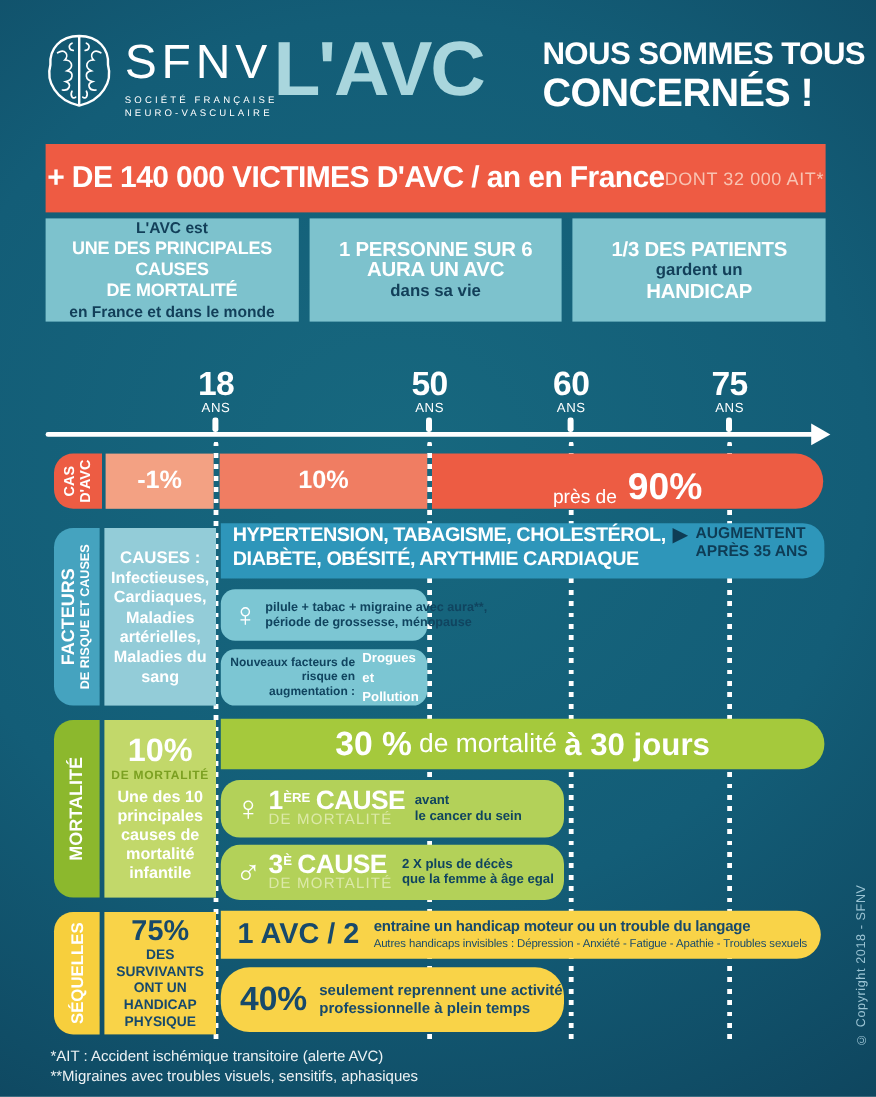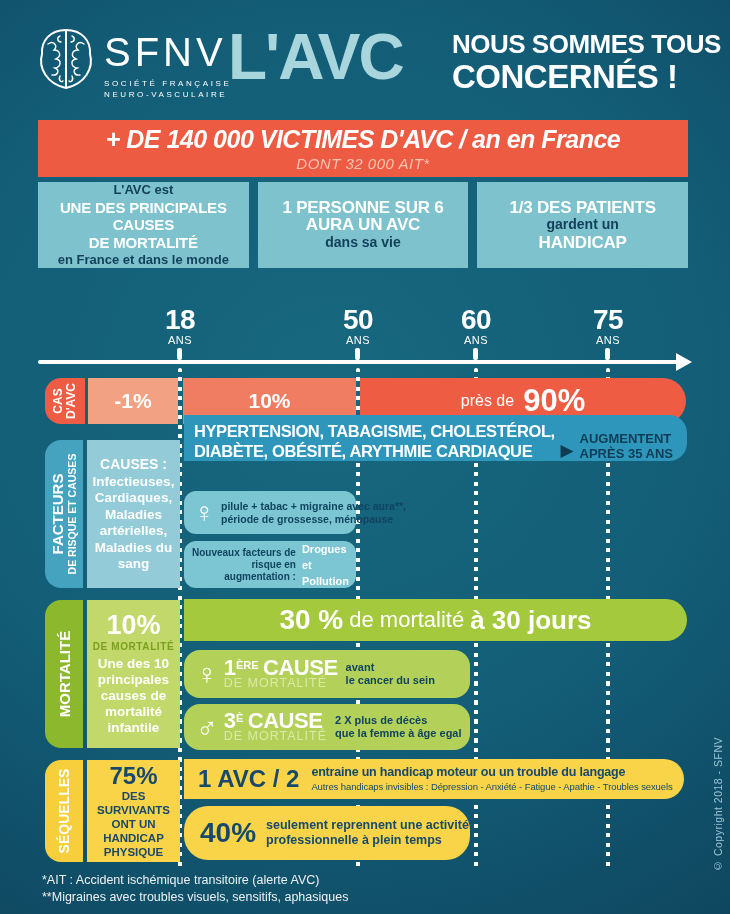--- a/index.html
+++ b/index.html
@@ -10,21 +10,21 @@
 
   
   .logo-name{font-size:40px;color:#fff;letter-spacing:4px;font-weight:400;line-height:40px;}
   .logo-sub{font-size:8px;color:#fff;letter-spacing:2.6px;line-height:11px;font-weight:400;}
   .title{font-size:64px;font-weight:bold;color:#a9d6dd;letter-spacing:-2px;line-height:64px;}
   .subtitle1{font-size:26px;font-weight:bold;color:#fff;line-height:29px;letter-spacing:-0.5px;}
   .subtitle2{font-size:33px;font-weight:bold;color:#fff;line-height:36px;letter-spacing:-0.5px;}
 
   
   .banner{left:38px;top:120px;width:650px;height:57px;background:#ee5b43;
-    display:flex;flex-direction:column;align-items:center;justify-content:center;font-style:italic;}
+    display:flex;flex-direction:row;align-items:center;justify-content:center;}
   .banner-main{font-size:25px;font-weight:bold;color:#fff;letter-spacing:-0.5px;}
   .banner-sub{font-size:15px;color:#f8c3b2;margin-top:1px;letter-spacing:0.5px;}
 
   
   .stats{left:38px;top:182px;width:650px;height:86px;display:flex;gap:9px;}
   .stat-box{flex:1;background:#7dc2cd;display:flex;flex-direction:column;
     align-items:center;justify-content:center;text-align:center;line-height:17.5px;}
   .st-sm{font-size:13px;font-weight:bold;color:#123f59;}
   .st-lg{font-size:15px;font-weight:bold;color:#fff;letter-spacing:-0.2px;}
   .st-xl{font-size:17px;font-weight:bold;color:#fff;letter-spacing:-0.2px;}
@@ -43,35 +43,35 @@
   .row{z-index:2;}
   .vtext{position:absolute;left:50%;top:50%;transform:translate(-50%,-50%) rotate(-90deg);
     white-space:nowrap;text-align:center;}
 
   
   .cas-label{left:45px;top:378px;width:40px;height:46px;background:#ed5c43;border-radius:16px 0 0 16px;}
   .cas-label .vtext{font-size:12px;font-weight:bold;color:#fff;line-height:13px;}
   .seg{top:378px;height:46px;display:flex;align-items:center;justify-content:center;}
   .seg1{left:88px;width:90px;background:#f3a183;}
   .seg2{left:183px;width:173px;background:#f07d62;}
-  .seg3{left:360px;width:326px;background:#ed5c43;border-radius:0 23px 23px 0;gap:9px;}
+  .seg3{left:360px;width:326px;background:#ed5c43;border-radius:0 23px 23px 0;gap:9px;align-items:flex-end;}
   .seg-pct{font-size:21px;font-weight:bold;color:#fff;}
   .seg3-prefix{font-size:16px;color:#fff;}
   .seg3-val{font-size:31px;font-weight:bold;color:#fff;}
 
   
   .fact-strip{left:45px;top:440px;width:38px;height:148px;background:#45a3bf;border-radius:16px 0 0 16px;}
   .fact-strip .l1{font-size:15px;font-weight:bold;color:#fff;line-height:16px;}
   .fact-strip .l2{font-size:10.5px;font-weight:bold;color:#fff;line-height:13px;}
   .causes-box{left:87px;top:440px;width:93px;height:148px;background:#93ccd8;
     display:flex;flex-direction:column;align-items:center;justify-content:center;text-align:center;padding:0 4px;box-sizing:border-box;}
   .causes-title{font-size:14px;font-weight:bold;color:#fff;margin-bottom:2px;}
   .causes-body{font-size:13.5px;font-weight:bold;color:#fff;line-height:16.5px;}
-  .fact-bar{left:184px;top:415px;width:503px;height:46px;background:#2e96ba;border-radius:0 18px 18px 0;
-    display:flex;align-items:flex-end;}
+  .fact-bar{left:184px;top:436px;width:503px;height:46px;background:#2e96ba;border-radius:0 18px 18px 0;
+    display:flex;align-items:flex-start;}
   .fact-bar-text{font-size:16.5px;font-weight:bold;color:#fff;line-height:20px;letter-spacing:-0.4px;padding-left:10px;white-space:nowrap;}
   .fact-arrow{font-size:17px;color:#0e3c55;margin-left:auto;margin-right:6px;}
   .augmentent{font-size:13px;font-weight:bold;color:#0e3c55;line-height:15px;padding-right:14px;white-space:nowrap;}
   .fact-sub{background:#7cc6d3;display:flex;align-items:center;}
   .fact-sub1{left:184px;top:491px;width:172px;height:43px;border-radius:12px;}
   .fact-sub2{left:184px;top:541px;width:172px;height:47px;border-radius:12px;justify-content:center;gap:6px;}
   .gender-icon{font-size:28px;font-weight:bold;color:#fff;margin:0 6px 0 10px;line-height:28px;}
   .femme-text{font-size:10.5px;font-weight:bold;color:#10445f;line-height:13px;white-space:nowrap;}
   .nouveaux-left{font-size:10px;font-weight:bold;color:#10445f;line-height:12px;text-align:right;}
   .nouveaux-right{font-size:11px;font-weight:bold;color:#fff;line-height:16px;}

